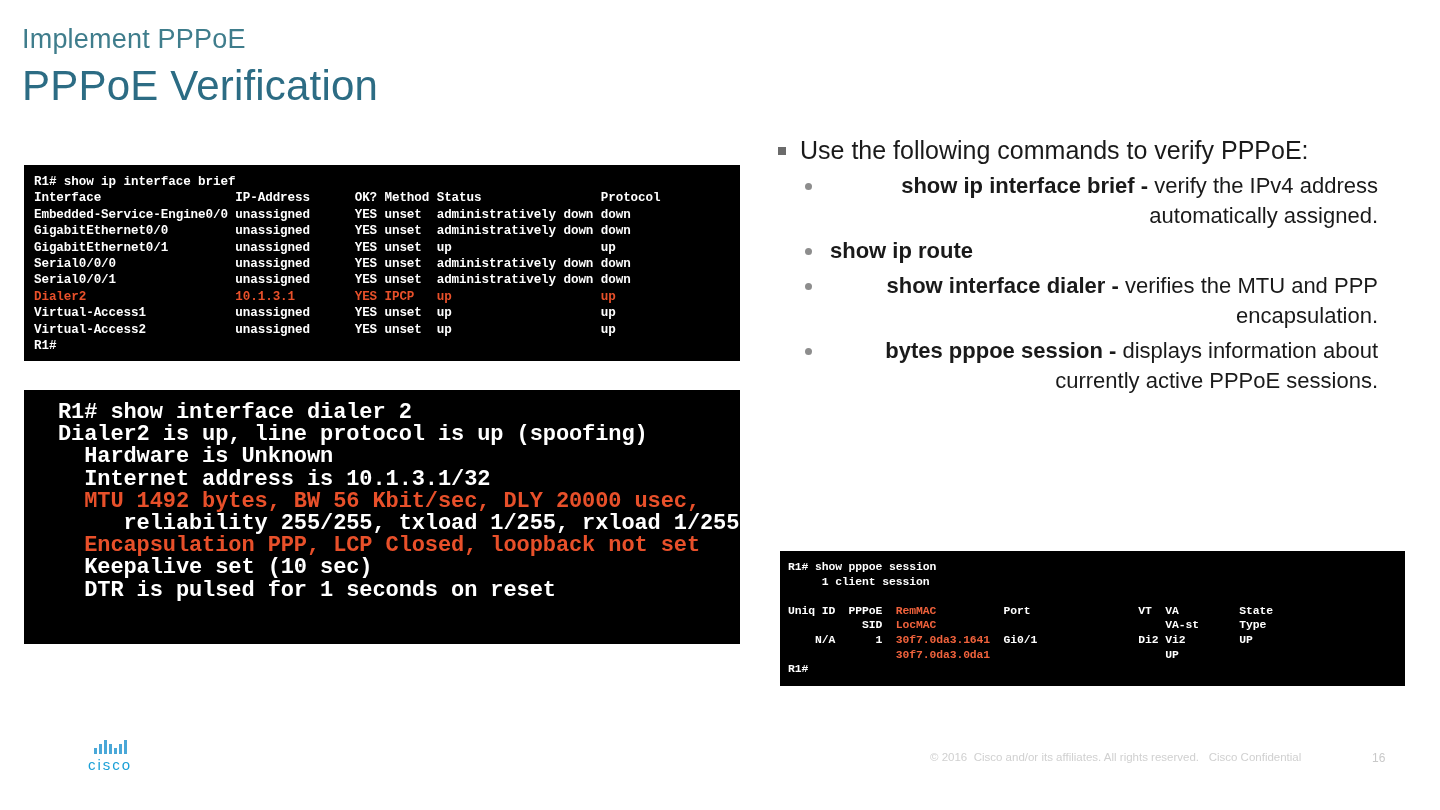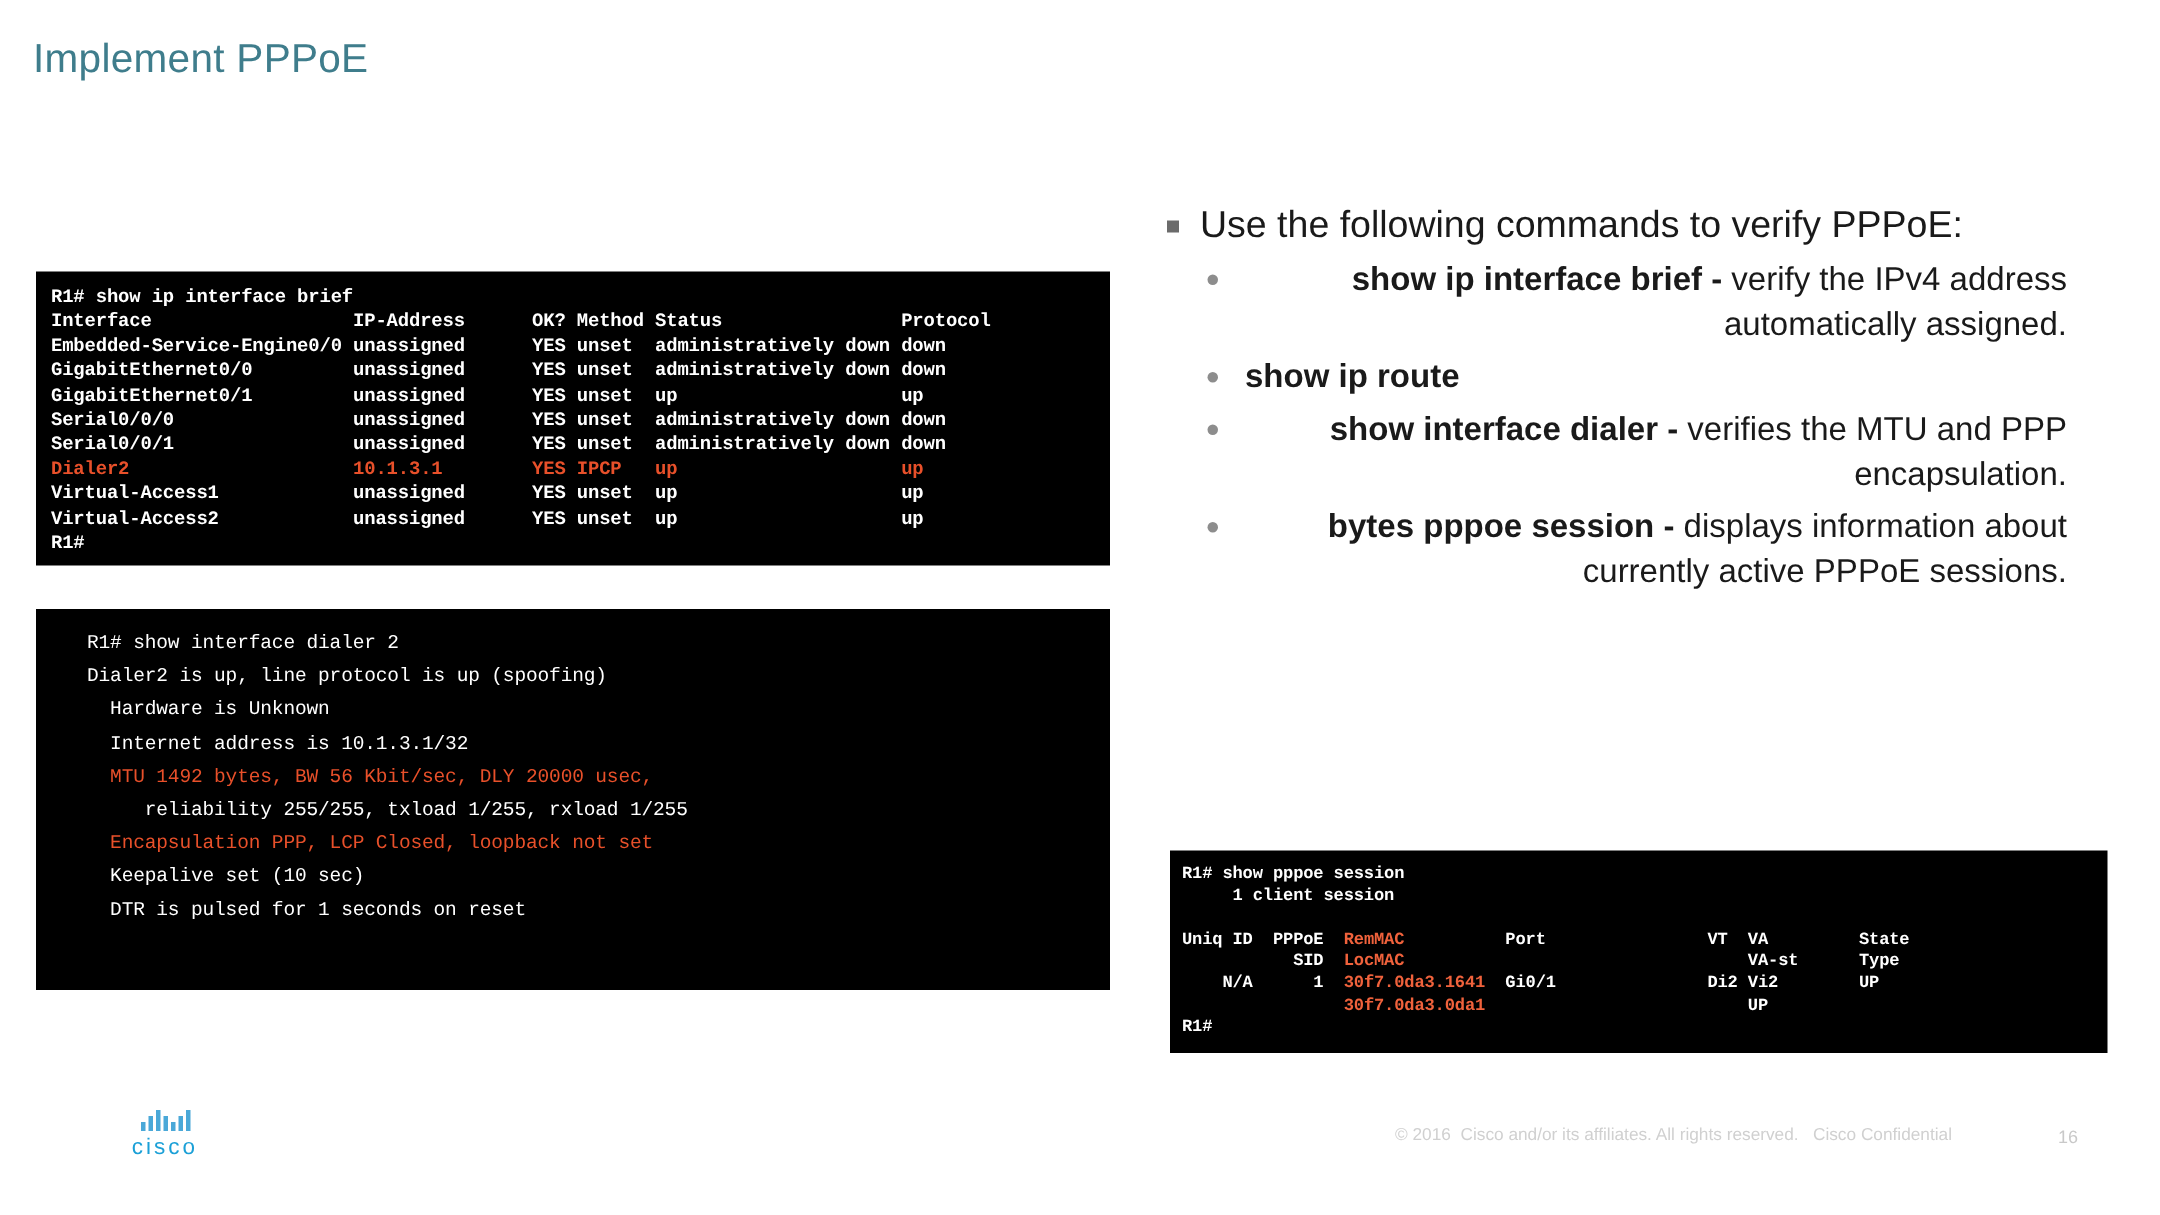--- a/index.html
+++ b/index.html
@@ -36,44 +36,44 @@
     letter-spacing: 0.2px;
   }
   
   .term {
     position: absolute;
     background: #000000;
     color: #ffffff;
     font-family: "Liberation Mono", "DejaVu Sans Mono", monospace;
     white-space: pre;
     overflow: hidden;
-    margin-top: 16px;
   }
   #term-ipbrief {
     left: 24px;
     top: 165px;
     width: 716px;
     height: 196px;
     font-size: 12.6px;
     line-height: 16.4px;
     padding: 9px 0 0 10px;
     box-sizing: border-box;
     font-weight: bold;
     letter-spacing: -0.1px;
   }
   #term-dialer {
     left: 24px;
     top: 390px;
     width: 716px;
     height: 254px;
-    font-size: 13px;
+    font-size: 22px;
     line-height: 22.2px;
     padding: 12px 0 0 34px;
     box-sizing: border-box;
     letter-spacing: -0.1px;
+    font-weight: bold;
   }
   #term-session {
     left: 780px;
     top: 551px;
     width: 625px;
     height: 135px;
     font-size: 11.4px;
     line-height: 14.6px;
     padding: 9px 0 0 8px;
     box-sizing: border-box;
@@ -187,20 +187,21 @@
     font-size: 12px;
     color: #c9c9c9;
   }
 </style>
 </head>
 <body>
 
 <div class="slide">
 
   <div class="eyebrow">Implement PPPoE</div>
+  <div class="title">PPPoE Verification</div>
 
   <div class="term" id="term-ipbrief"><span>R1# show ip interface brief</span>
 <span>Interface                  IP-Address      OK? Method Status                Protocol</span>
 <span>Embedded-Service-Engine0/0 unassigned      YES unset  administratively down down</span>
 <span>GigabitEthernet0/0         unassigned      YES unset  administratively down down</span>
 <span>GigabitEthernet0/1         unassigned      YES unset  up                    up</span>
 <span>Serial0/0/0                unassigned      YES unset  administratively down down</span>
 <span>Serial0/0/1                unassigned      YES unset  administratively down down</span>
 <span class="hl">Dialer2                    10.1.3.1        YES IPCP   up                    up</span>
 <span>Virtual-Access1            unassigned      YES unset  up                    up</span>

